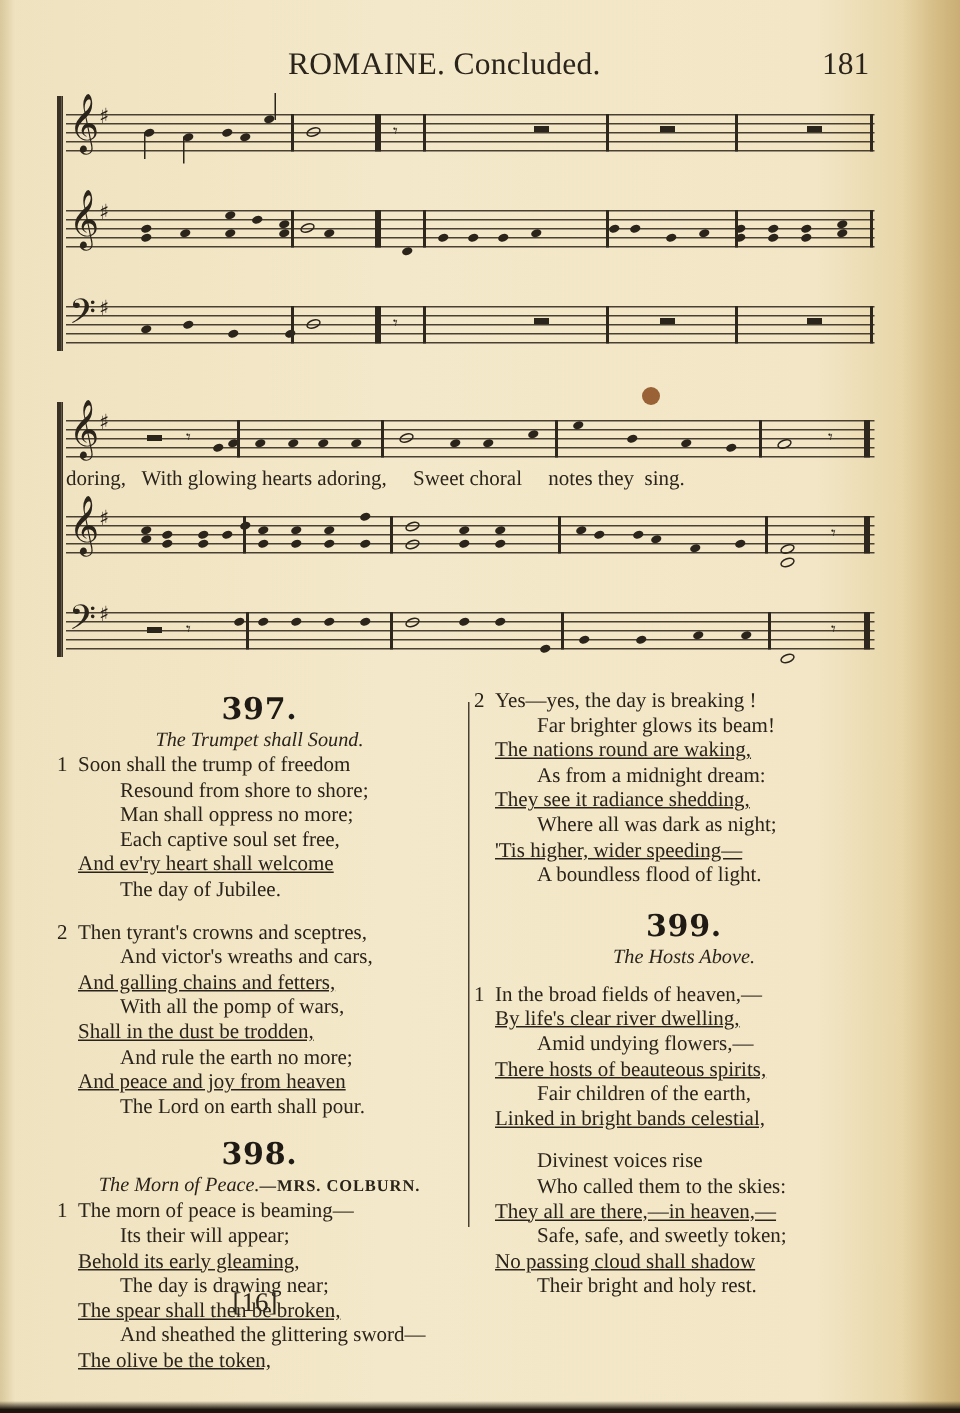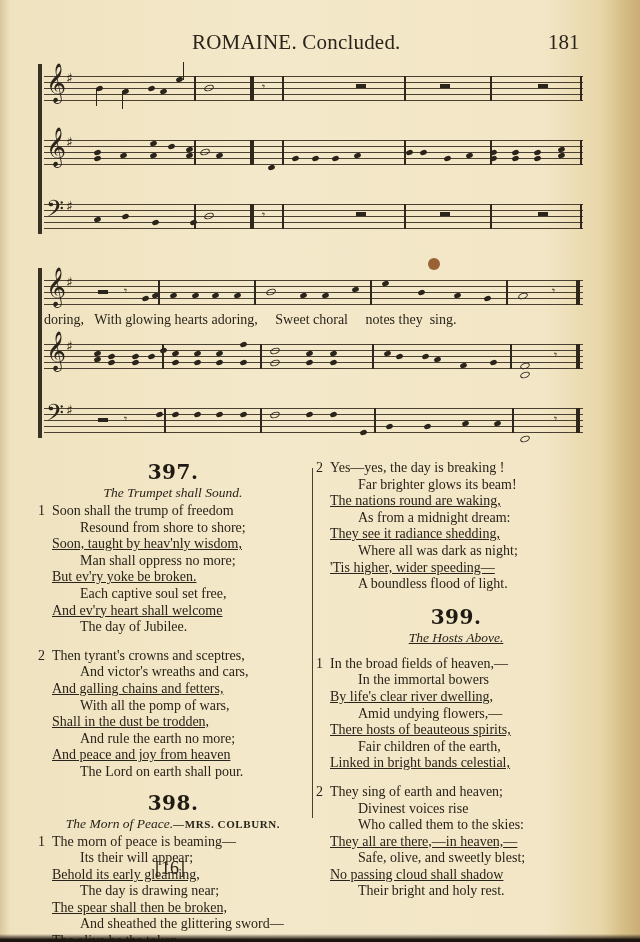--- a/index.html
+++ b/index.html
@@ -339,23 +339,21 @@
 
   <div class="blot"></div>
 
   <div class="col col-left">
     <div class="hymn">
       <div class="hymn-num">397.</div>
       <div class="hymn-title"><span>The Trumpet shall Sound.</span></div>
       <div class="verse">
         <div class="ln first"><span class="vnum">1</span><span>Soon shall the trump of freedom</span></div>
         <div class="ln even">Resound from shore to shore;</div>
-        <div class="ln odd">Soon, taught by heav'nly wisdom,</div>
         <div class="ln even">Man shall oppress no more;</div>
-        <div class="ln odd">But ev'ry yoke be broken.</div>
         <div class="ln even">Each captive soul set free,</div>
         <div class="ln odd">And ev'ry heart shall welcome</div>
         <div class="ln even">The day of Jubilee.</div>
       </div>
       <div class="verse">
         <div class="ln first"><span class="vnum">2</span><span>Then tyrant's crowns and sceptres,</span></div>
         <div class="ln even">And victor's wreaths and cars,</div>
         <div class="ln odd">And galling chains and fetters,</div>
         <div class="ln even">With all the pomp of wars,</div>
         <div class="ln odd">Shall in the dust be trodden,</div>
@@ -390,36 +388,34 @@
       <div class="ln odd">The nations round are waking,</div>
       <div class="ln even">As from a midnight dream:</div>
       <div class="ln odd">They see it radiance shedding,</div>
       <div class="ln even">Where all was dark as night;</div>
       <div class="ln odd">'Tis higher, wider speeding—</div>
       <div class="ln even">A boundless flood of light.</div>
     </div>
 
     <div class="hymn" style="margin-top:6px;">
       <div class="hymn-num">399.</div>
-      <div class="hymn-title" style="margin-bottom:10px;text-decoration:underline;"><span>The Hosts Above.</span></div>
+      <div class="hymn-title" style="margin-bottom:10px;"><span>The Hosts Above.</span></div>
       <div class="verse">
         <div class="ln first"><span class="vnum">1</span><span>In the broad fields of heaven,—</span></div>
-        <div class="ln even">In the immortal bowers</div>
         <div class="ln odd">By life's clear river dwelling,</div>
         <div class="ln even">Amid undying flowers,—</div>
         <div class="ln odd">There hosts of beauteous spirits,</div>
         <div class="ln even">Fair children of the earth,</div>
         <div class="ln odd">Linked in bright bands celestial,</div>
       </div>
       <div class="verse">
-        <div class="ln first"><span class="vnum">2</span><span>They sing of earth and heaven;</span></div>
         <div class="ln even">Divinest voices rise</div>
         <div class="ln even">Who called them to the skies:</div>
         <div class="ln odd">They all are there,—in heaven,—</div>
-        <div class="ln even">Safe, olive, and sweetly blest;</div>
+        <div class="ln even">Safe, safe, and sweetly token;</div>
         <div class="ln odd">No passing cloud shall shadow</div>
         <div class="ln even">Their bright and holy rest.</div>
       </div>
     </div>
   </div>
 
   <div class="signature">[16]</div>
 
   <div class="page-shadow-bottom"></div>
 </div>

